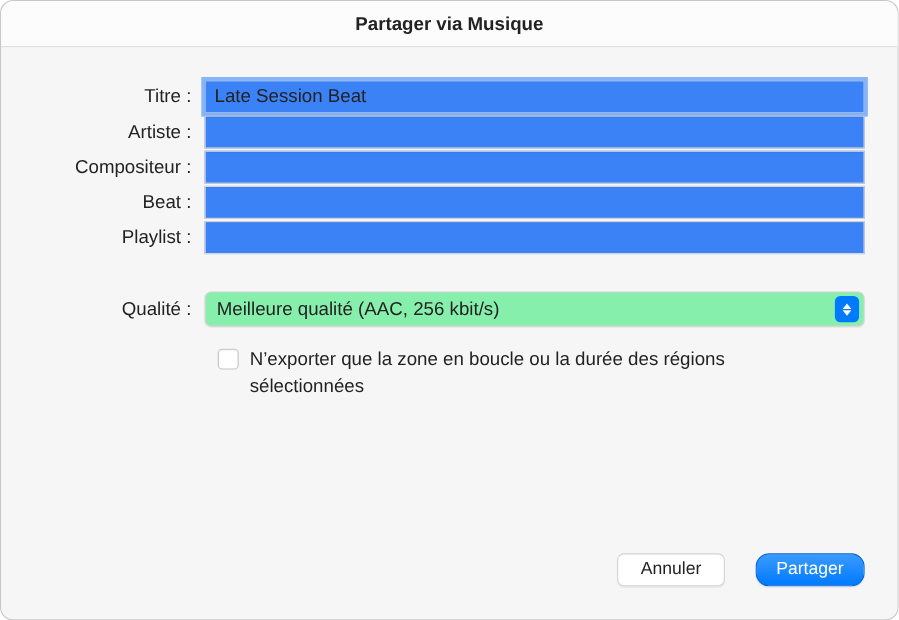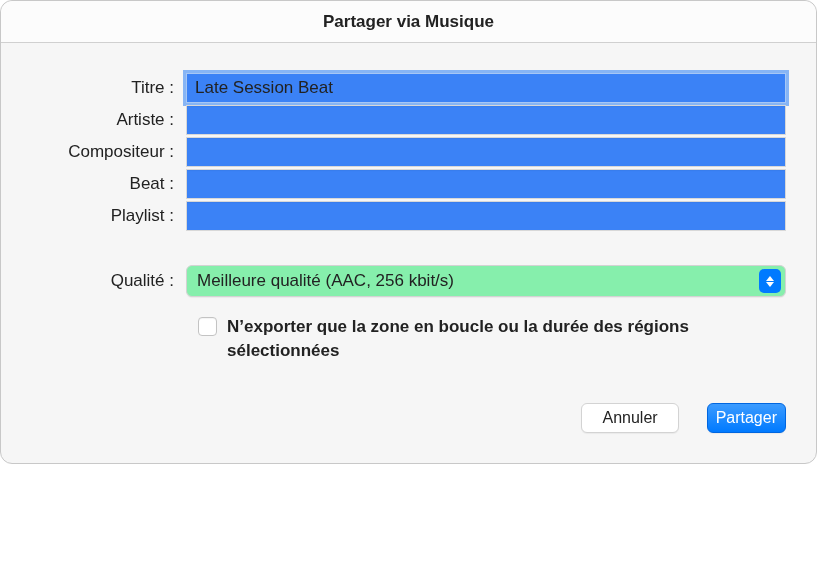--- a/index.html
+++ b/index.html
@@ -9,21 +9,21 @@
     }
     body {
       font-family: -apple-system, BlinkMacSystemFont, "Helvetica Neue", Arial, sans-serif;
       background: #ffffff;
       width: 817px;
       height: 564px;
       overflow: hidden;
     }
     .window {
       width: 817px;
-      height: 464px;
+      height: 564px;
       background: #f6f6f6;
       border: 1px solid #c8c8c8;
       border-radius: 12px;
       display: flex;
       flex-direction: column;
     }
     .titlebar {
       height: 42px;
       display: flex;
       align-items: center;
@@ -114,21 +114,20 @@
       width: 0;
       height: 0;
       border-left: 4px solid transparent;
       border-right: 4px solid transparent;
       border-top: 5px solid white;
     }
     .checkbox-row {
       display: flex;
       padding-left: 167px;
       margin-top: 18px;
-      font-weight: bold;
     }
     .checkbox {
       width: 19px;
       height: 19px;
       background: #ffffff;
       border: 1px solid #c3c3c3;
       border-radius: 4px;
       margin-right: 10px;
       margin-top: 2px;
       flex-shrink: 0;
@@ -155,21 +154,22 @@
       background: #ffffff;
       color: #222;
       cursor: default;
       box-shadow: 0 1px 1px rgba(0,0,0,0.05);
     }
     .btn.primary {
       background: linear-gradient(180deg, #3b9bff, #007aff);
       border-color: #0066e0;
       color: #ffffff;
       font-weight: 400;
-      padding: 0 8px;
+      padding: 0 18px;
+      border-radius: 12px;
     }
   </style>
 </head>
 <body>
 
 <div class="window">
 
   <div class="titlebar">
     <div class="title">Partager via Musique</div>
   </div>

